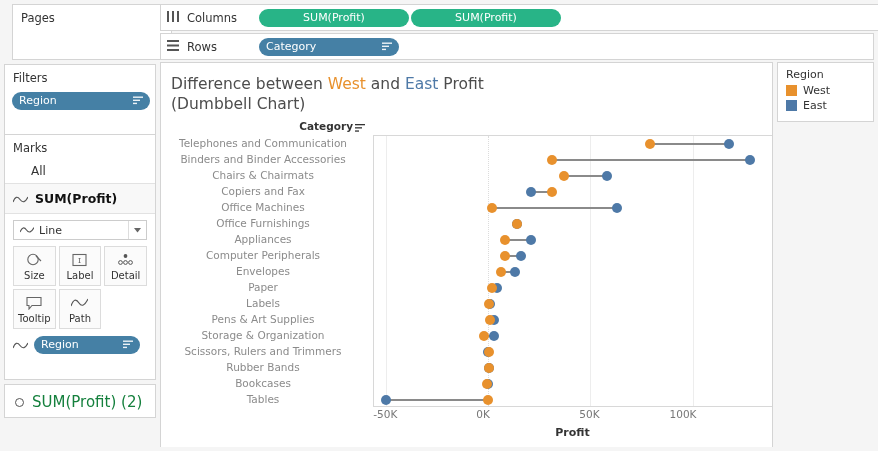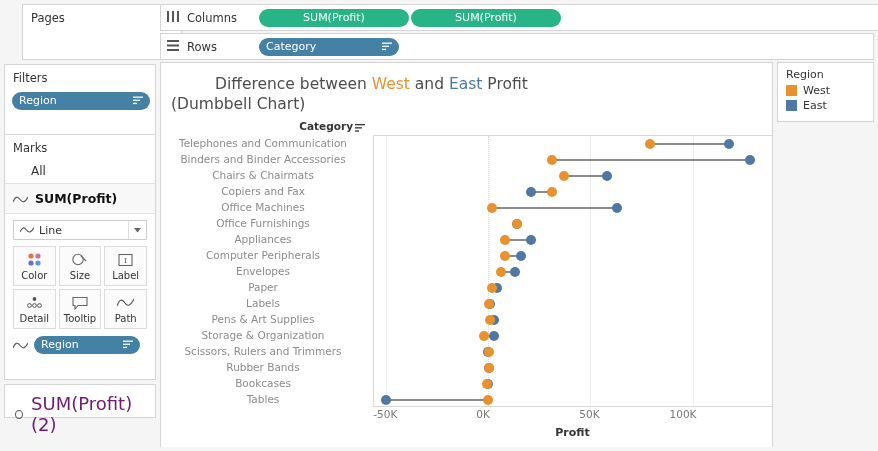--- a/index.html
+++ b/index.html
@@ -34,21 +34,21 @@
     font-size: 11px;
     padding: 0 7px;
     white-space: nowrap;
     cursor: pointer;
   }
   .pill.blue { background: #4580a5; }
   .pill.green { background: #28b487; }
   .pill .pill-ico { margin-left: 8px; opacity: .9; display:flex; }
 
   
-  #pages-panel  { left: 22px;  top: 4px;   width: 160px; height: 56px; }
+  #pages-panel  { left: 12px;  top: 4px;   width: 160px; height: 56px; }
   #filters-panel{ left: 4px;  top: 64px;  width: 152px; height: 76px; }
   #marks-panel  { left: 4px;  top: 134px; width: 152px; height: 246px; }
   #marks2-panel { left: 4px;  top: 384px; width: 152px; height: 34px; }
 
   .pill-wrap { padding: 0 7px; }
 
   .marks-all {
     font-size: 12px; color: #333;
     padding: 5px 0 5px 26px;
     border-bottom: 1px solid #e2e2e2;
@@ -94,40 +94,40 @@
     cursor: pointer;
   }
   .mark-btn .mb-ico { height: 17px; display: flex; align-items: center; }
 
   .marks-pill-row {
     display: flex; align-items: center; gap: 6px;
     padding: 6px 8px 0 8px;
   }
 
   .marks2-row { display: flex; align-items: center; gap: 8px; padding: 8px 10px; }
-  .marks2-row .lbl { font-size: 18px; color: #701a75; }
+  .marks2-row .lbl { font-size: 15px; color: #15803d; text-align: right; }
   .ring {
     width: 9px; height: 9px; border-radius: 50%;
     border: 1.3px solid #555; box-sizing: border-box;
   }
 
   
   #cols-shelf { left: 160px; top: 4px;  width: 844px; height: 27px; }
   #rows-shelf { left: 160px; top: 33px; width: 714px; height: 27px; }
   .shelf-inner { display: flex; align-items: center; height: 100%; padding-left: 6px; }
   .shelf-label {
     font-size: 11.5px; color: #333;
     width: 92px; display: flex; align-items: center; gap: 8px;
   }
   .shelf-pills { display: flex; gap: 2px; }
 
   
   #viz-panel { left: 160px; top: 62px; width: 613px; height: 385px; border-bottom: none; }
   .viz-title { padding: 12px 0 0 10px; }
-  .viz-title .line1 { font-size: 15.5px; color: #4d4d4d; margin-left: 44px; }
+  .viz-title .line1 { font-size: 15.5px; color: #4d4d4d; }
   .viz-title .line2 { font-size: 15.5px; color: #4d4d4d; margin-top: 2px; }
   .west-txt { color: #e8912d; }
   .east-txt { color: #4e79a7; }
 
   .cat-header {
     text-align: right;
     font-size: 10.5px;
     font-weight: bold;
     color: #333;
     padding-right: 8px;
@@ -227,31 +227,20 @@
       </span>
       <span>Line</span>
       <span class="caret">
         <svg width="7" height="5" viewBox="0 0 7 5">
             <path d="M0 0 L3.5 4.5 L7 0 Z" fill="#666"></path>
           </svg>
       </span>
     </div>
 
     <div class="mark-btns">
-      <div class="mark-btn">
-        <span class="mb-ico">
-          <svg width="17" height="15" viewBox="0 0 17 15">
-            <circle cx="5" cy="4" r="2.6" fill="#e8743b"></circle>
-              <circle cx="12" cy="4" r="2.6" fill="#d0739c"></circle>
-            <circle cx="5" cy="11" r="2.6" fill="#6b6ecf"></circle>
-              <circle cx="12" cy="11" r="2.6" fill="#5b9bd5"></circle>
-          </svg>
-        </span>
-        <span>Color</span>
-      </div>
       <div class="mark-btn">
         <span class="mb-ico">
           <svg width="17" height="15" viewBox="0 0 17 15">
               <circle cx="7" cy="7.5" r="5.2" stroke="#666" stroke-width="1.1" fill="none"></circle>
               <path d="M10 4 L15 9" stroke="#666" stroke-width="1.1" fill="none"></path>
             </svg>
         </span>
         <span>Size</span>
       </div>
       <div class="mark-btn">

